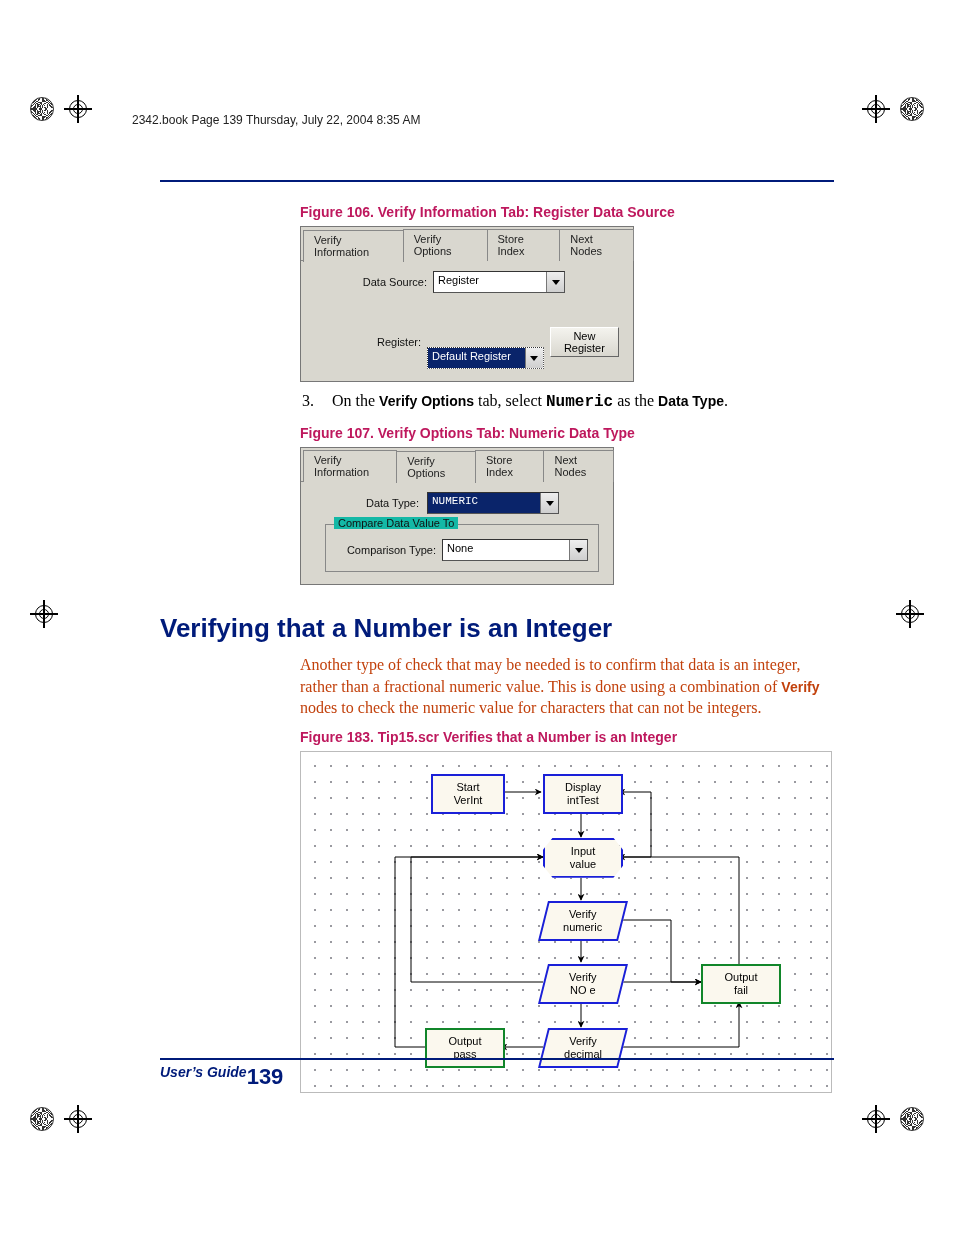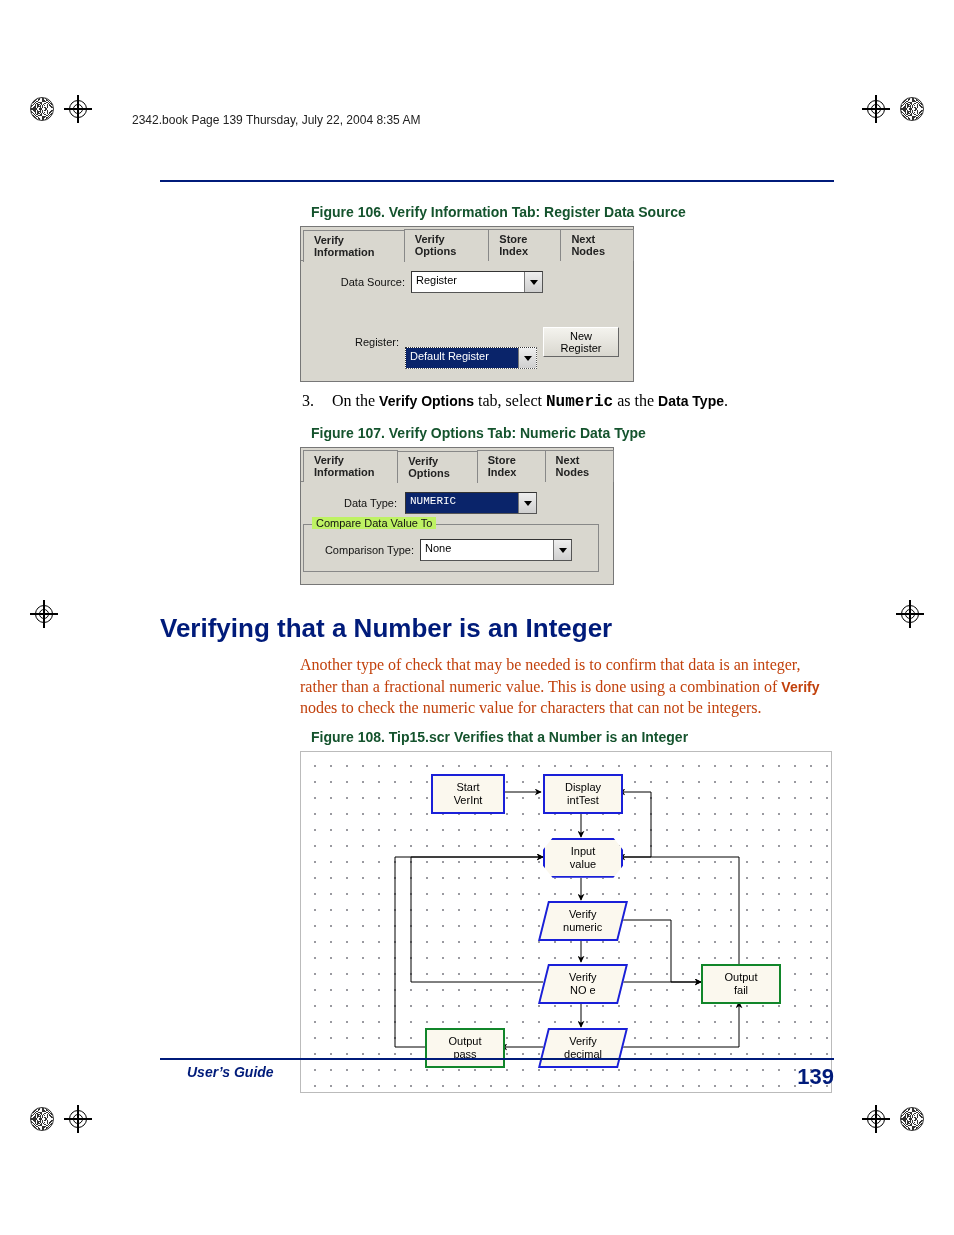--- a/index.html
+++ b/index.html
@@ -15,60 +15,60 @@
   .reg .c2{position:absolute;left:9px;top:9px;width:10px;height:10px;border:1px solid #000;border-radius:50%;box-sizing:border-box;}
   .orn-tl{left:30px;top:95px;} .orn-tr{right:30px;top:95px;flex-direction:row-reverse;}
   .orn-tr .sun{margin-right:0;margin-left:10px;}
   .orn-ml{left:30px;top:600px;} .orn-mr{right:30px;top:600px;}
   .orn-bl{left:30px;top:1105px;} .orn-br{right:30px;top:1105px;flex-direction:row-reverse;}
   .orn-br .sun{margin-right:0;margin-left:10px;}
   .tag{position:absolute;left:132px;top:113px;font:12px Arial,sans-serif;color:#222;}
   .hr-top{position:absolute;left:160px;right:120px;top:180px;height:2px;background:#001b7a;}
   .content{position:absolute;left:160px;right:120px;top:200px;}
   .indent{margin-left:140px;}
-  .figcap{font:700 14px Arial,sans-serif;color:#14532d;margin:4px 0 6px 11px;}
+  .figcap{font:700 14px Arial,sans-serif;color:#be185d;margin:4px 0 6px 0;}
   .body-p{font:16px/1.35 Georgia,"Times New Roman",serif;color:#c2410c;margin:8px 0;}
   .sans-b{font-family:Arial,sans-serif;font-weight:700;font-size:14px;}
   .mono-b{font-family:"Courier New",monospace;font-weight:700;}
   ol.step{list-style:none;margin:10px 0 4px 0;padding:0;}
   ol.step li{display:flex;gap:18px;font:16px Georgia,serif;}
   ol.step .num{min-width:14px;text-align:right;color:#000;}
   .h1{font:700 26px Arial,sans-serif;color:#001b7a;margin:28px 0 10px 0;}
 
   
   .panel{background:#d9d7cf;border:1px solid #777;font:11px Tahoma,Arial,sans-serif;position:relative;}
-  .tabs{display:flex;gap:0;margin:2px 0 0 2px;font-weight:bold;}
+  .tabs{display:flex;gap:0;margin:2px 0 0 2px;}
   .tab{padding:3px 10px 4px 10px;border:1px solid #888;border-bottom:none;background:#d9d7cf;margin-right:-1px;color:#222;}
   .tab.active{background:#d9d7cf;position:relative;top:1px;z-index:2;}
   .tabline{height:1px;background:#888;margin-top:-1px;}
-  .panel-body{padding:10px 14px 12px 2px;position:relative;z-index:1;}
+  .panel-body{padding:10px 14px 12px 24px;position:relative;z-index:1;}
   .frow{display:flex;align-items:center;gap:6px;}
   .lbl{min-width:78px;text-align:right;color:#111;}
   .combo{display:flex;align-items:stretch;height:20px;background:#fff;border:1px solid #555;border-top-color:#333;border-left-color:#333;}
   .combo .val{flex:1;padding:2px 4px;color:#000;}
   .combo .hl{background:#0a246a;color:#fff;}
   .combo .btn{width:17px;border-left:1px solid #777;background:linear-gradient(#eee,#cfcfcf);display:flex;align-items:center;justify-content:center;}
   .tri{width:0;height:0;border-left:4px solid transparent;border-right:4px solid transparent;border-top:5px solid #000;}
   .winbtn{background:linear-gradient(#f4f3ee,#d9d7cf);border:1px solid #666;border-top-color:#fff;border-left-color:#fff;padding:2px 8px;font:11px Tahoma,Arial,sans-serif;color:#000;}
   .fieldset{border:1px solid #888;margin-top:10px;padding:14px 10px 10px 10px;position:relative;}
-  .legend{position:absolute;top:-8px;left:8px;background:#bef264;padding:0 4px;font:11px Tahoma,Arial,sans-serif;color:#111;}
+  .legend{position:absolute;top:-8px;left:8px;background:#14b8a6;padding:0 4px;font:11px Tahoma,Arial,sans-serif;color:#111;}
 
   
   .diagram{position:relative;background:#fff;border:1px solid #bbb;height:340px;width:530px;}
   .dotgrid{position:absolute;inset:0;background-image:radial-gradient(#9a9aa0 1px,transparent 1px);background-size:16px 16px;background-position:6px 6px;}
   .node{position:absolute;display:flex;flex-direction:column;align-items:center;justify-content:center;font:11px Tahoma,Arial,sans-serif;color:#000;background:#fbf8ee;border:2px solid #1a20d8;text-align:center;line-height:1.15;}
   .node.rnd{border-radius:0;}
   .node.par{transform:skewX(-14deg);} .node.par>span{display:inline-block;transform:skewX(14deg);}
   .node.oct{clip-path:polygon(12% 0,88% 0,100% 30%,100% 70%,88% 100%,12% 100%,0 70%,0 30%);}
   .node.out{border-color:#11862a;}
   svg.wires{position:absolute;inset:0;width:100%;height:100%;}
 
   
   .hr-bot{position:absolute;left:160px;right:120px;top:1058px;height:2px;background:#001b7a;}
-  .ftr{position:absolute;left:160px;right:120px;top:1064px;display:flex;justify-content:space-between;font-family:Arial,sans-serif;color:#001b7a;margin-left:27px;}
+  .ftr{position:absolute;left:160px;right:120px;top:1064px;display:flex;justify-content:flex-start;font-family:Arial,sans-serif;color:#001b7a;}
   .ftr .t{font-weight:700;font-style:italic;font-size:14px;}
   .ftr .n{font-weight:700;font-size:22px;}
 </style>
 </head>
 <body>
 
 <div class="page">
 
   <div class="ornament orn-tl">
       <span class="sun"></span>
@@ -195,21 +195,21 @@
       </div>
     </div>
 
     <div class="h1">Verifying that a Number is an Integer</div>
 
     <div class="indent">
       <p class="body-p">
         <span>Another type of check that may be needed is to confirm that data is an integer, rather than a fractional numeric value. This is done using a combination of </span><span class="sans-b">Verify</span><span> nodes to check the numeric value for characters that can not be integers.</span>
       </p>
 
-      <div class="figcap" style="margin-top:10px;">Figure 108. Tip15.scr Verifies that a Number is an Integer</div>
+      <div class="figcap" style="margin-top:10px;">Figure 183. Tip15.scr Verifies that a Number is an Integer</div>
 
       <div class="diagram">
         <div class="dotgrid"></div>
         <svg class="wires" viewBox="0 0 530 340">
           <defs>
             <marker id="ah" viewBox="0 0 10 10" refX="9" refY="5" markerWidth="7" markerHeight="7" orient="auto">
               <path d="M0,0 L10,5 L0,10 L3,5 z" fill="#000"></path>
             </marker>
           </defs>
           <g stroke="#000" stroke-width="1" fill="none" marker-end="url(#ah)">

